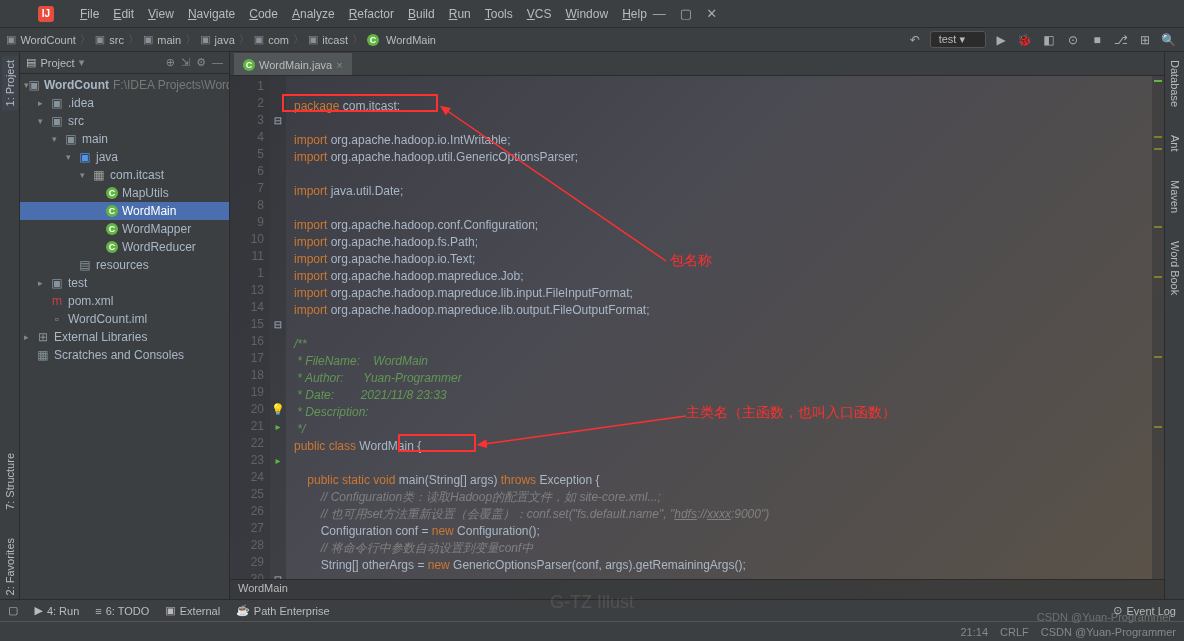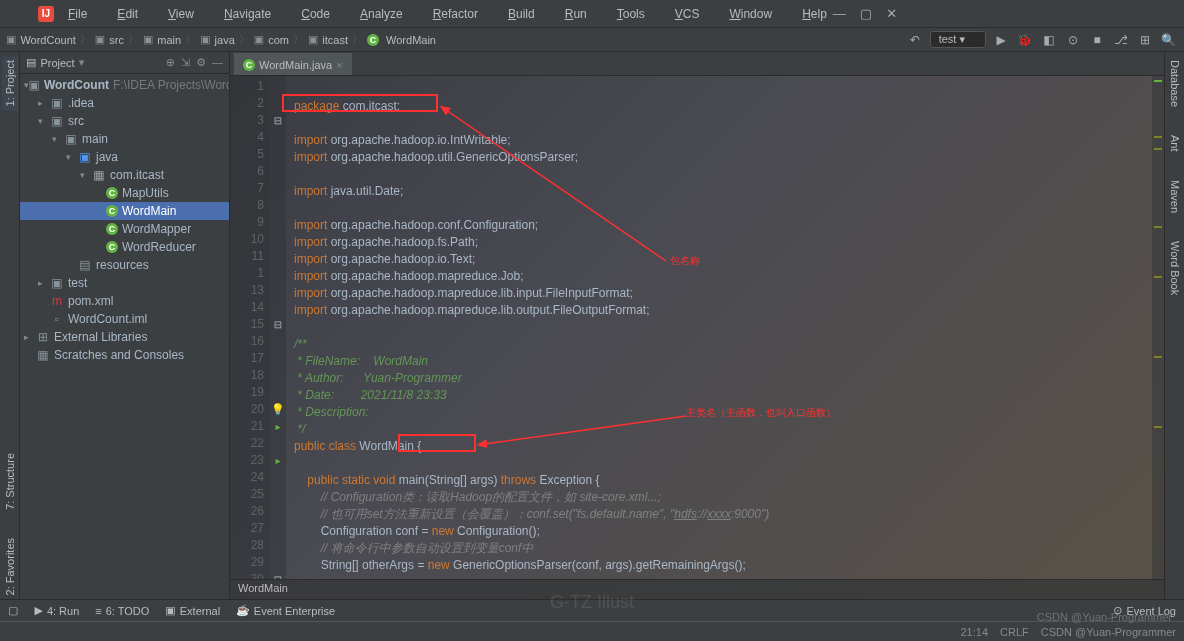--- a/index.html
+++ b/index.html
@@ -1,19 +1,19 @@
 <!DOCTYPE html>
 <html><head>
 <meta charset="utf-8">
 <style>
 * { margin: 0; padding: 0; box-sizing: border-box; font-family: "Segoe UI", sans-serif; }
 body { background: #2b2b2b; color: #a9b7c6; font-size: 12px; width: 1184px; height: 641px; overflow: hidden; position: relative; }
 .titlebar { height: 28px; background: #3c3f41; display: flex; align-items: center; padding: 0 8px; border-bottom: 1px solid #2b2b2b; }
 .titlebar .logo { width: 16px; height: 16px; background: #e74c3c; border-radius: 3px; margin-right: 8px; display:flex; align-items:center; justify-content:center; color:#fff; font-size:10px; font-weight:bold;margin-left:30px;}
-.menubar { display: flex; gap: 18px; }
+.menubar { display: flex; gap: 2px; margin-left: 12px; }
 .menubar span { padding: 2px 6px; cursor: pointer; color: #bbbbbb; }
 .menubar span u { text-decoration: underline; }
 .title-text { margin-left: 20px; color: #888; font-size: 11px; flex: 1; }
 .winbtns { display: flex; gap: 14px; color: #aaa; margin-right: 4px;}
 .winbtns span { cursor: pointer; font-size: 13px; }
 
 .navbar { height: 24px; background: #3c3f41; display: flex; align-items: center; padding: 0 6px; border-bottom: 1px solid #2b2b2b; }
 .navbar .crumb { display: flex; align-items: center; gap: 4px; font-size: 11px; color: #bbb; }
 .navbar .crumb .sep { color: #666; }
 .navbar .crumb .folder-icon { color: #8a9199; }
@@ -55,21 +55,21 @@
 .gutter { width:40px; background:rgba(49,51,53,.65); text-align:right; padding: 2px 6px 2px 2px; font-family: "Consolas", monospace; font-size:12px; color:#606366; line-height:17px;}
 .gutter .gl { height:17px;}
 .gut2 { width:16px; background:rgba(49,51,53,.45); padding-top:2px;}
 .gut2 .mark{ height:17px; display:flex; align-items:center; justify-content:center; font-size:10px;}
 .code { flex:1; font-family:"Consolas",monospace; font-size:12px; line-height:17px; padding:2px 0 2px 8px; position:relative; white-space:pre;margin-top:20px;}
 .kw { color:#cc7832;}
 .com { color:#808080; font-style:italic;}
 .doc { color:#629755; font-style:italic;}
 .ann-box1 { position:absolute; border:2px solid #ff3030; pointer-events:none;}
 .arrow-svg { position:absolute; pointer-events:none;}
-.ann-text { position:absolute; color:#ff3030; font-size:10px; font-family: sans-serif;}
+.ann-text { position:absolute; color:#ff3030; font-size:14px; font-family: sans-serif;}
 .breadcrumb-bottom { height:20px; background:rgba(49,51,53,.7); border-top:1px solid #2b2b2b; padding:2px 8px; font-size:11px; color:#bbb;}
 .errstrip { width:12px; background:rgba(49,51,53,.5); position:relative;}
 .errstrip .m{ position:absolute; left:2px; width:8px; height:2px;}
 
 .bottombar { height:22px; background:#3c3f41; border-top:1px solid #2b2b2b; display:flex; align-items:center; padding:0 8px; font-size:11px; color:#bbb; gap:16px;}
 .bottombar .btn { display:flex; align-items:center; gap:4px; cursor:pointer;}
 .statusbar { height:20px; background:#3c3f41; border-top:1px solid #555; display:flex; align-items:center; padding:0 8px; font-size:11px; color:#888;}
 .statusbar .right{ margin-left:auto; display:flex; gap:12px; align-items:center;}
 .watermark { position:absolute; bottom:28px; left:50%; transform:translateX(-50%); color:rgba(255,255,255,.1); font-size:18px; pointer-events:none;}
 .csdn { position:absolute; bottom:18px; right:12px; color:rgba(255,255,255,.25); font-size:11px; pointer-events:none;}
@@ -350,21 +350,21 @@
       <div class="tab">Maven</div>
       <div class="tab">Word Book</div>
     </div>
 </div>
 
 <div class="bottombar">
   <span>▢</span>
   <span class="btn">▶ <span>4: Run</span></span>
   <span class="btn">≡ <span>6: TODO</span></span>
   <span class="btn">▣ <span>External</span></span>
-  <span class="btn">☕ <span>Event Enterprise</span></span>
+  <span class="btn">☕ <span>Path Enterprise</span></span>
   <span style="margin-left:auto" class="btn">⊙ <span>Event Log</span></span>
 </div>
 
 <div class="statusbar">
   <div class="right">
     <span>21:14</span>
     <span>CRLF</span>
     <span>CSDN @Yuan-Programmer</span>
   </div>
 </div>

